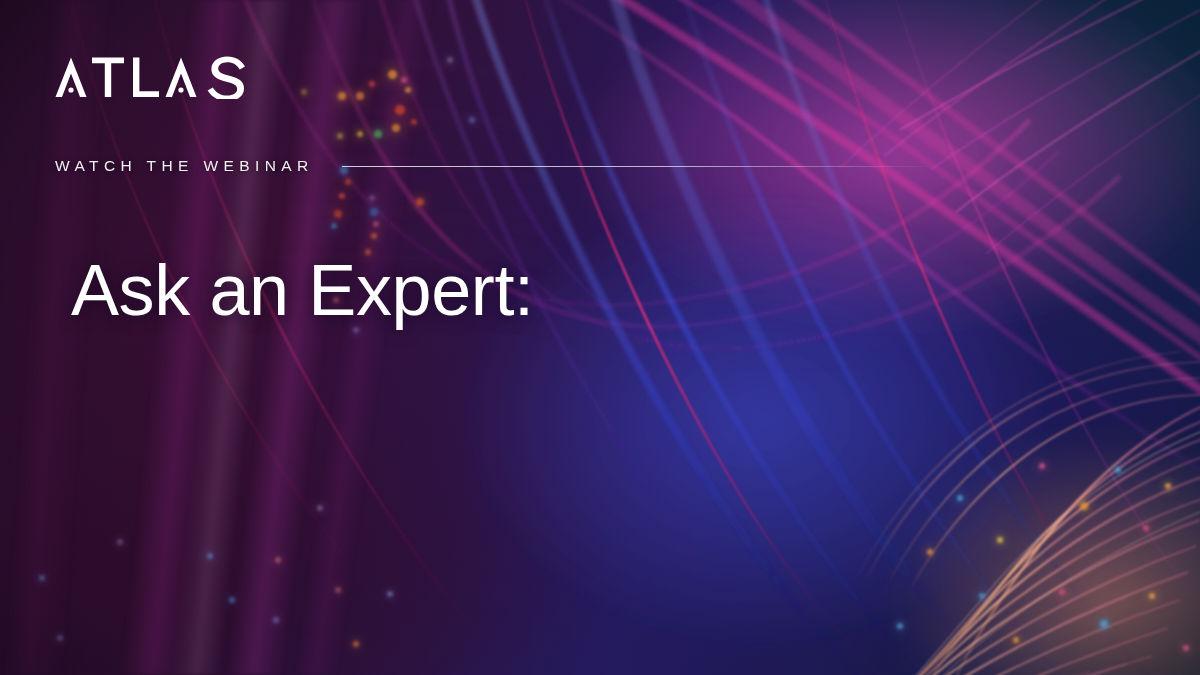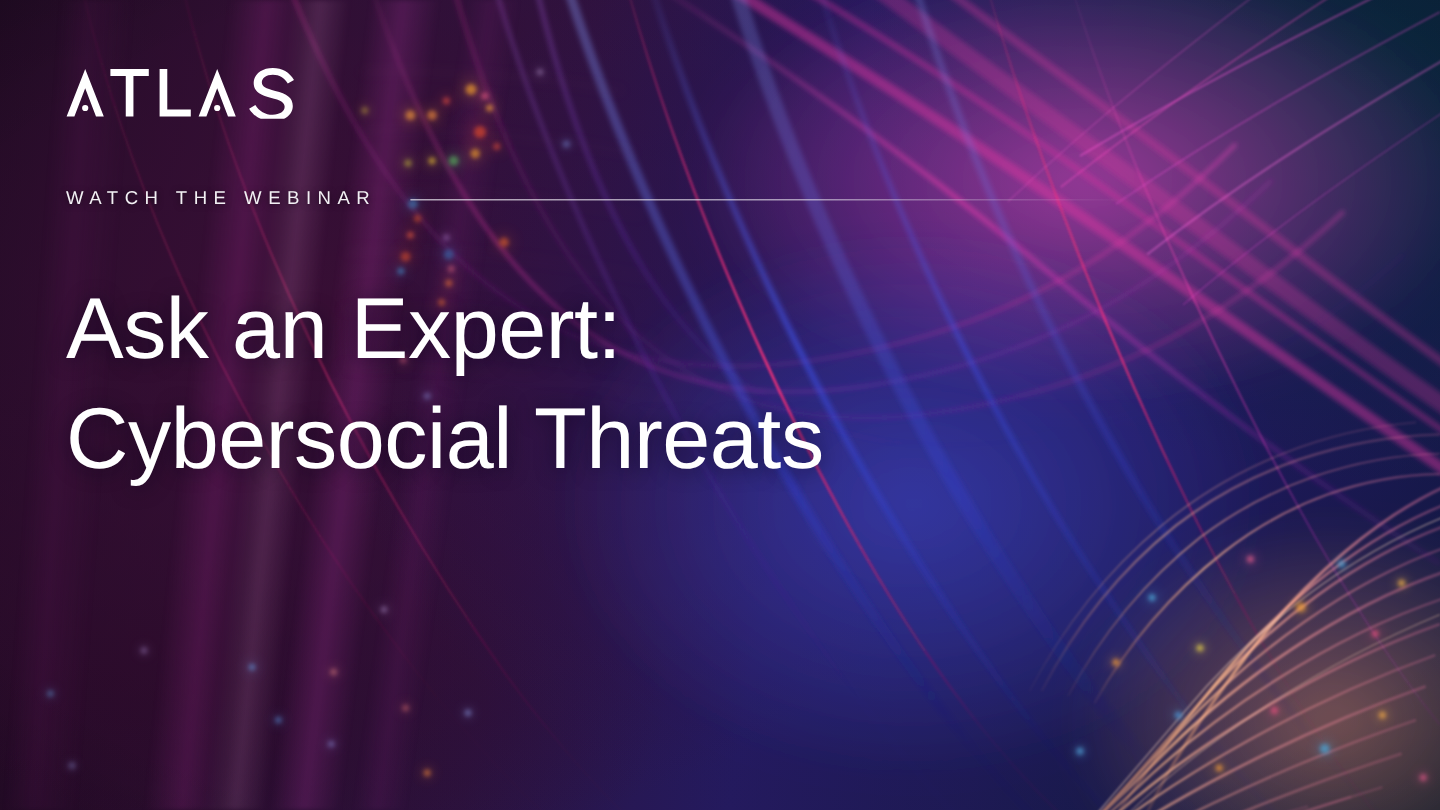--- a/index.html
+++ b/index.html
@@ -108,21 +108,21 @@
     flex: 1 1 auto;
     max-width: 596px;
     background: linear-gradient(90deg, rgba(226,222,232,0.92) 0%, rgba(226,222,232,0.80) 55%, rgba(226,222,232,0.12) 92%, rgba(226,222,232,0) 100%);
   }
 
   
   .headline {
     position: absolute;
     left: 0;
     top: 228px;
-    margin: 0;
+    margin: 16px;
     color: #ffffff;
     font-size: 72px;
     font-weight: 300;
     line-height: 92px;
     letter-spacing: -0.4px;
     text-shadow: 0 2px 16px rgba(10,0,25,.55);
     white-space: nowrap;
   }
   .headline .hl-line { display: block; }
 </style>
@@ -369,17 +369,16 @@
       <span style="position:absolute;width:1px;height:1px;overflow:hidden;clip:rect(0 0 0 0);">ATLAS</span>
     </div>
 
     <div class="eyebrow-row">
       <span class="eyebrow">WATCH THE WEBINAR</span>
       <span class="eyebrow-rule"></span>
     </div>
 
     <h1 class="headline">
       <span class="hl-line">Ask an Expert:</span>
-      <span class="hl-line">Cybersocial Threats</span>
     </h1>
 
   </div>
 </div>
 
 </body></html>

